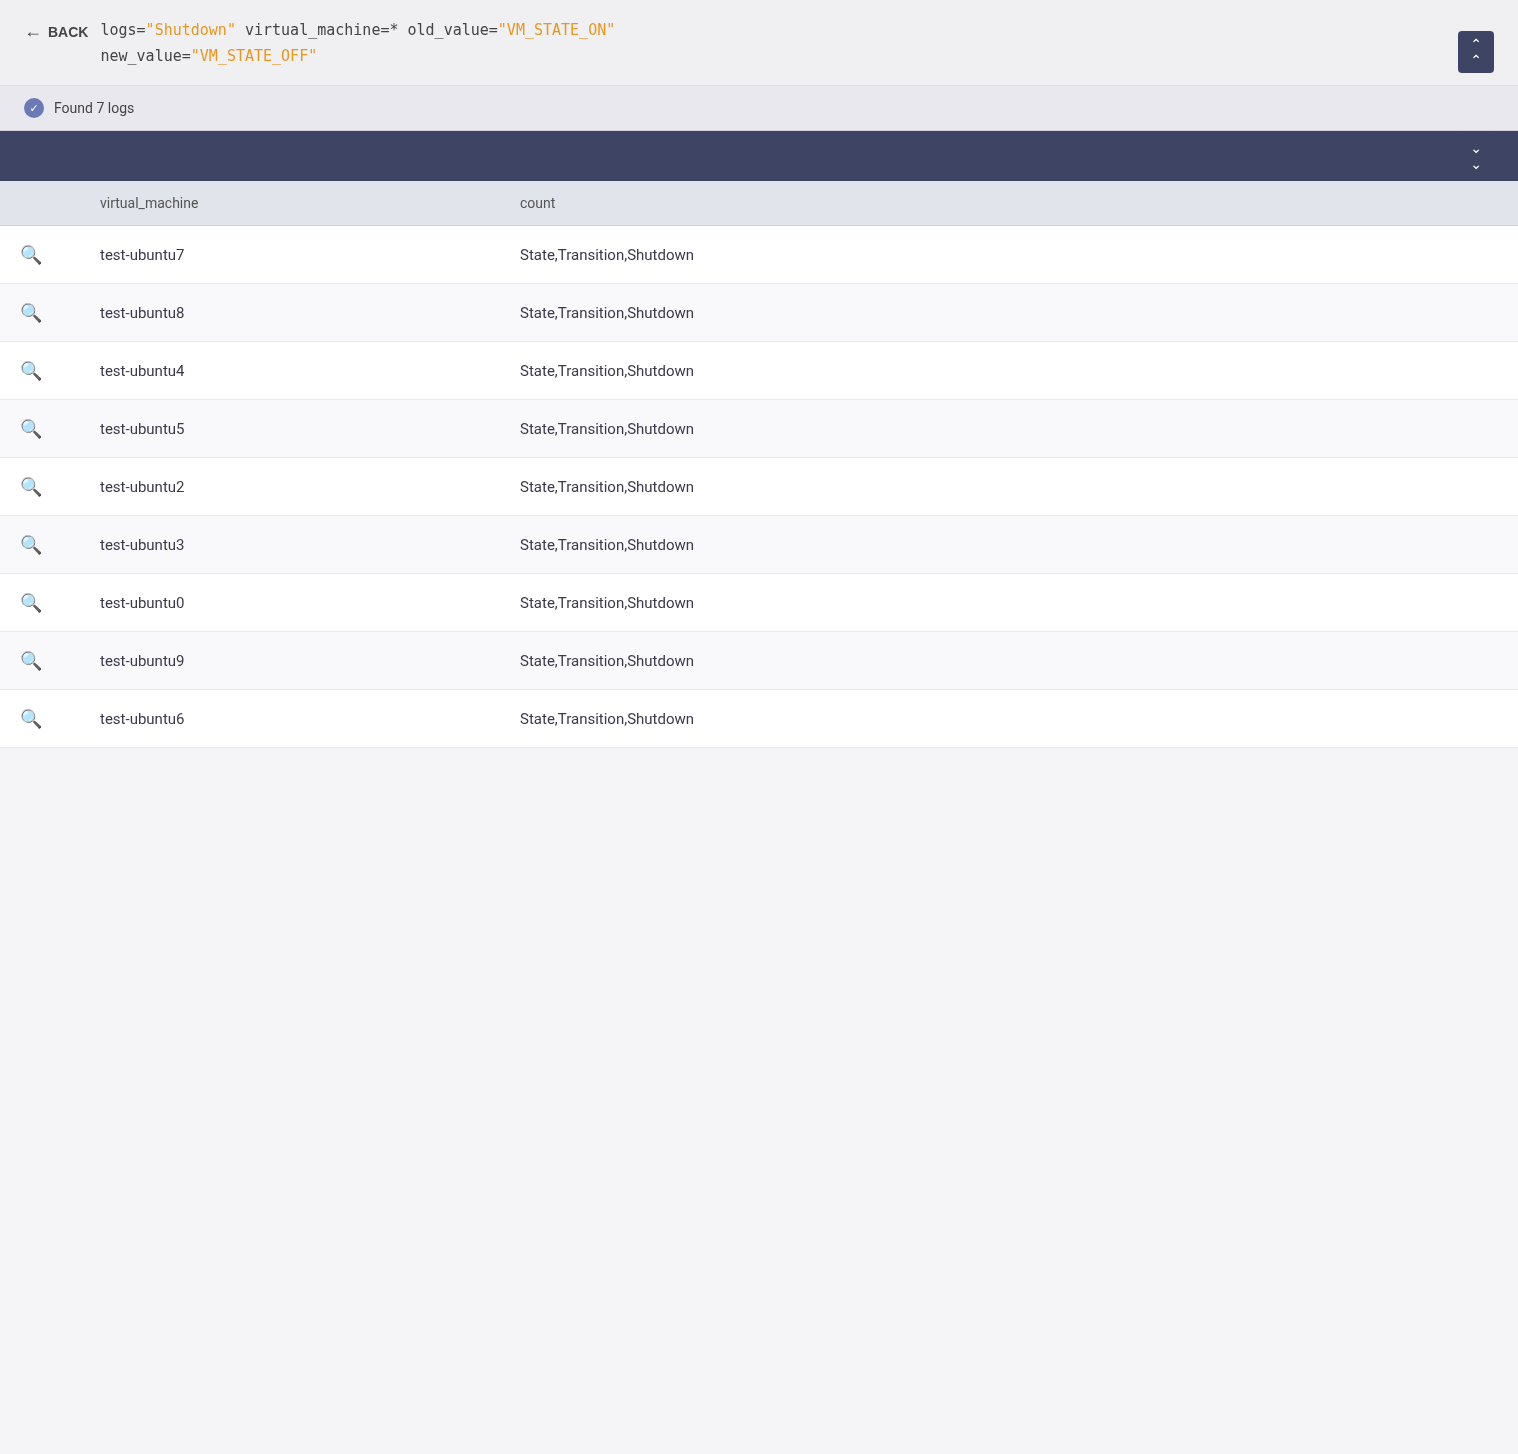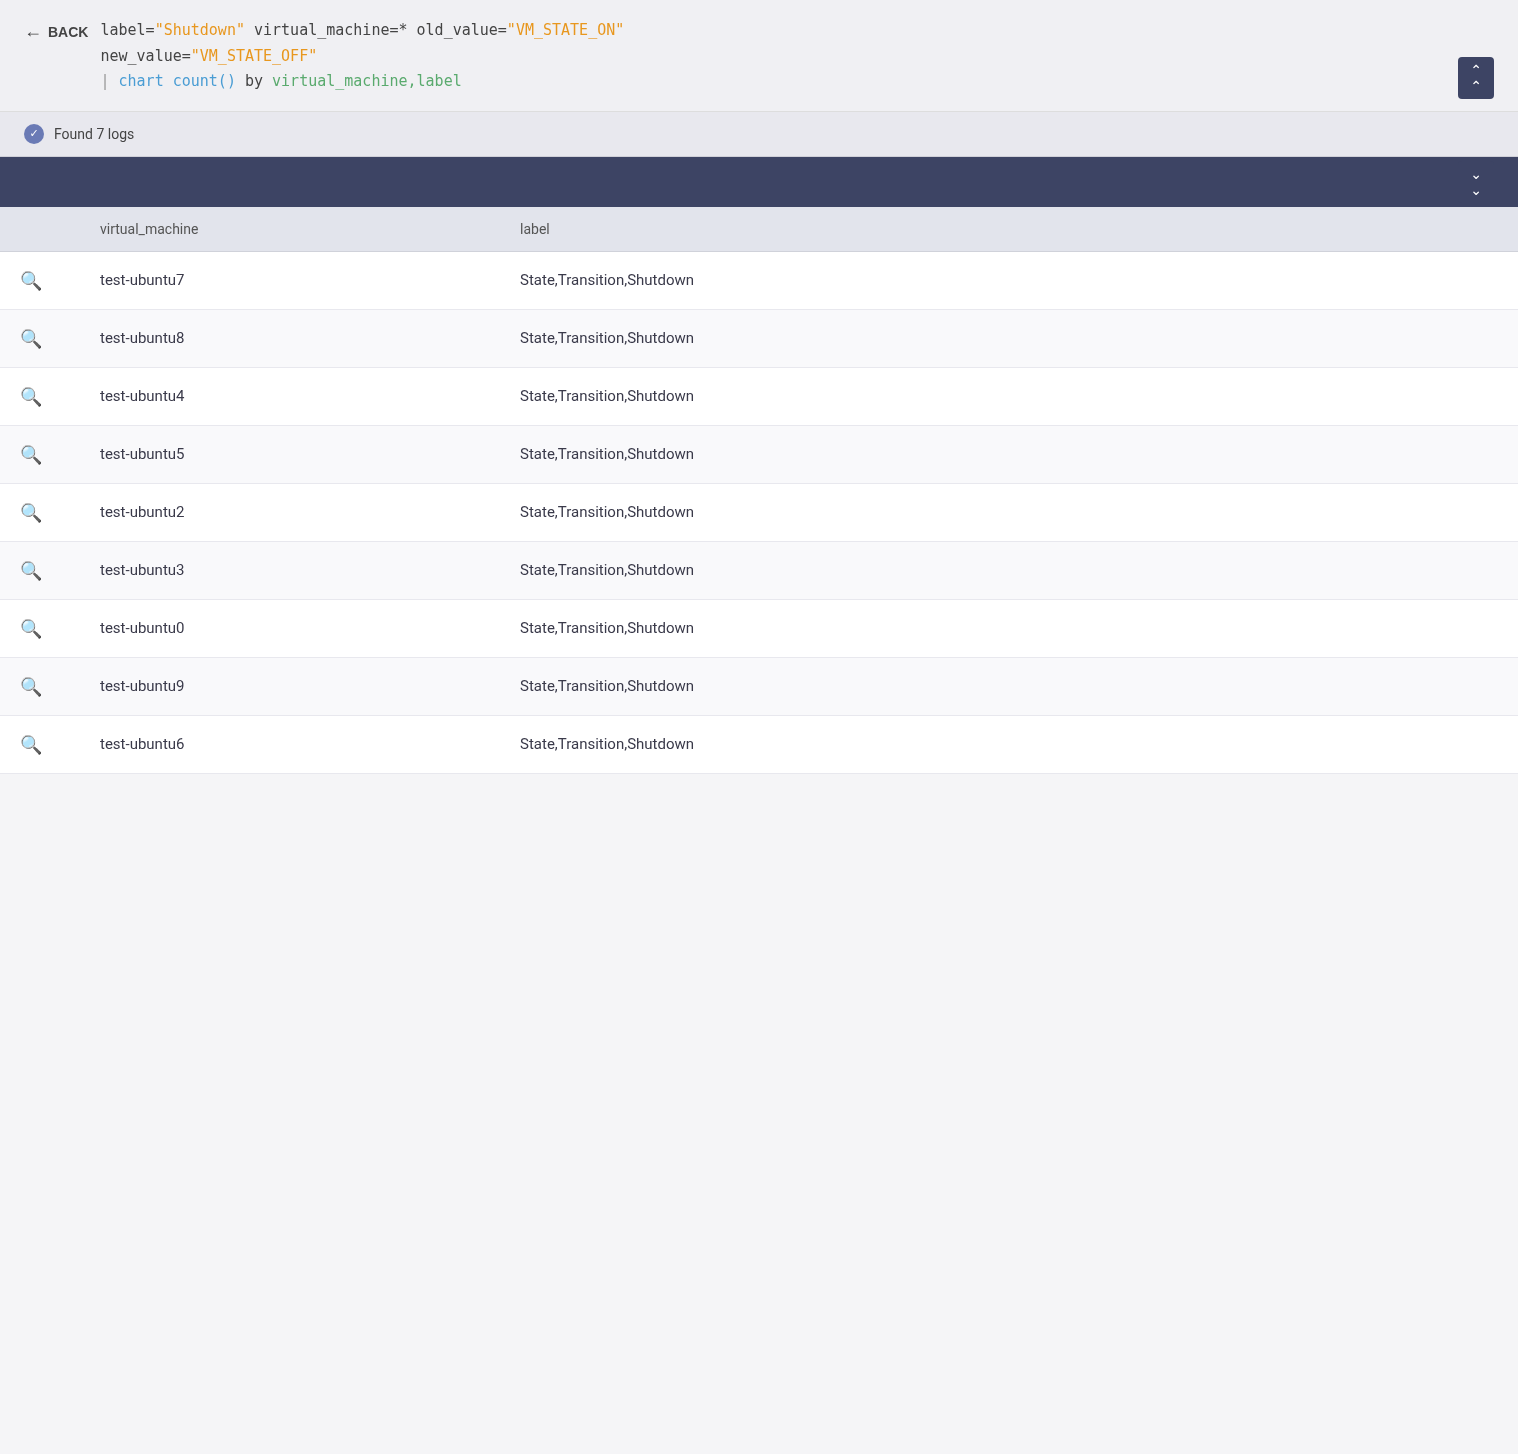--- a/index.html
+++ b/index.html
@@ -160,27 +160,24 @@
 <body>
 
 <div class="query-bar">
   <button class="back-btn">
     <span class="back-arrow">←</span>
     <span>BACK</span>
   </button>
 
   <div class="query-text">
     <div>
-      <span class="kw-normal">label=</span><span class="kw-orange">"Shutdown"</span><span class="kw-normal"> virtual_machine=* old_value=</span><span class="kw-orange">"VM_STATE_ON"</span>
+      <span class="kw-normal">logs=</span><span class="kw-orange">"Shutdown"</span><span class="kw-normal"> virtual_machine=* old_value=</span><span class="kw-orange">"VM_STATE_ON"</span>
     </div>
     <div>
       <span class="kw-normal">new_value=</span><span class="kw-orange">"VM_STATE_OFF"</span>
-    </div>
-    <div>
-      <span class="kw-pipe">|</span><span class="kw-blue"> chart count()</span><span class="kw-normal"> by </span><span class="kw-green">virtual_machine,label</span>
     </div>
   </div>
 
   <button class="collapse-btn-top">
     <span>⌃<br>⌃</span>
   </button>
 </div>
 
 <div class="found-bar">
   <div class="check-icon">✓</div>
@@ -194,21 +191,21 @@
 </div>
 
 <table class="data-table">
   <thead>
     <tr>
       <th class="col-icon"></th>
       <th class="col-vm">
         <span>virtual_machine</span>
       </th>
       <th class="col-label">
-        <span>label</span>
+        <span>count</span>
       </th>
     </tr>
   </thead>
   <tbody id="table-body">
   <tr>
         <td class="col-icon"><span class="search-row-icon">🔍</span></td>
         <td>test-ubuntu7</td>
         <td>State,Transition,Shutdown</td>
       </tr>
       <tr>

